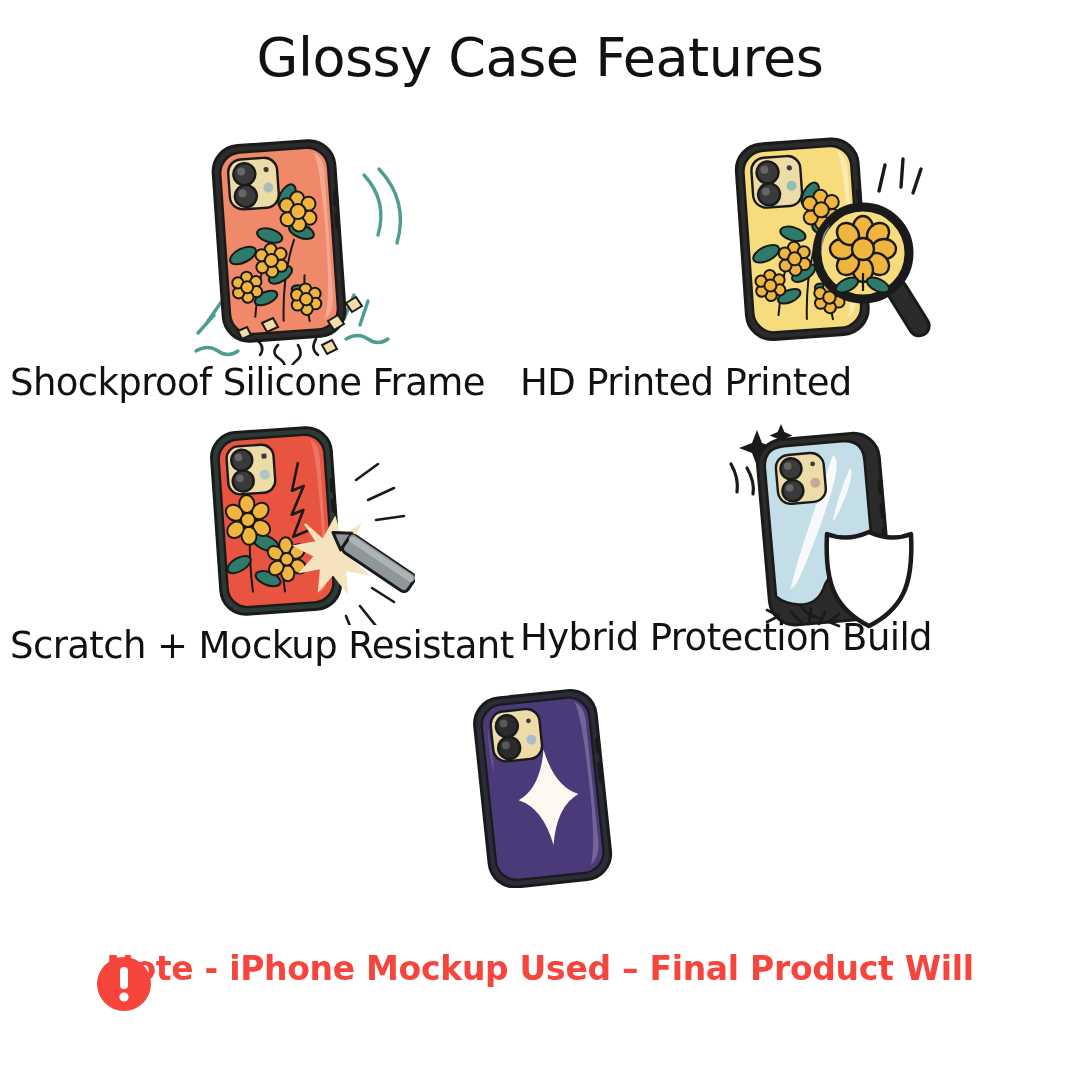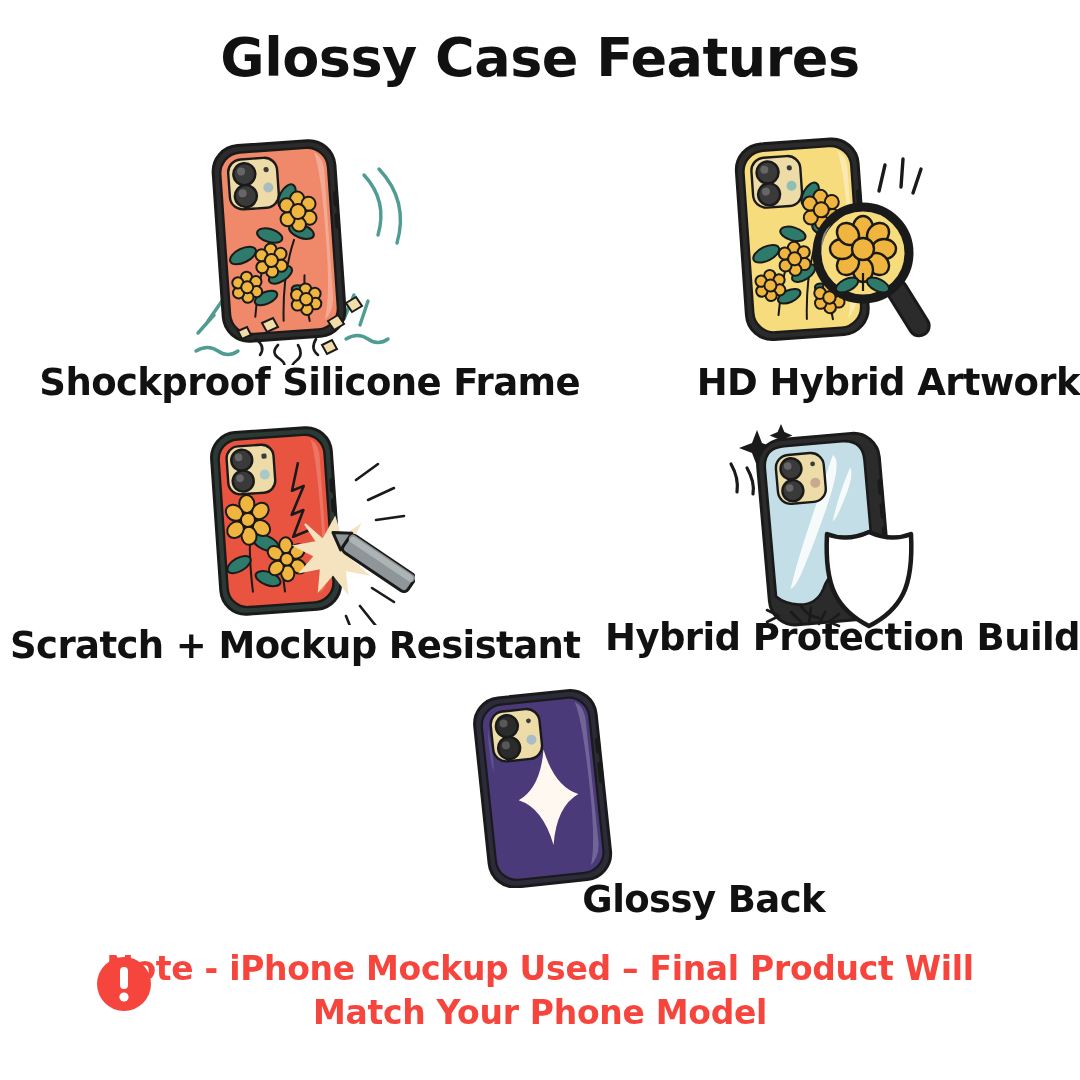--- a/index.html
+++ b/index.html
@@ -8,31 +8,31 @@
     background:#ffffff;
     font-family:"DejaVu Sans", sans-serif;
     overflow:hidden;
     position:relative;
   }
   .page{position:relative;width:1080px;height:1080px;}
 
   .title{
     position:absolute;top:26px;left:0;width:1080px;
     text-align:center;
-    font-size:54px;font-weight:700;color:#111111;
+    font-size:54px;font-weight:400;color:#111111;
     letter-spacing:-0.5px;
     font-family:"DejaVu Sans", sans-serif;
   }
 
   .feature{position:absolute;}
   .feature .art{position:absolute;left:0;top:0;}
   .feature .label{
     position:absolute;left:0;width:100%;
-    text-align:right;
-    font-size:37px;font-weight:700;color:#111111;
+    text-align:left;
+    font-size:37px;font-weight:400;color:#111111;
     letter-spacing:-0.6px;
     white-space:nowrap;
     font-family:"DejaVu Sans", sans-serif;
   }
 
   
   #cell-shockproof{left:10px;  top:125px; width:570px; height:290px;}
   #cell-hd{        left:520px; top:125px; width:560px; height:290px;}
   #cell-scratch{   left:10px;  top:420px; width:570px; height:265px;}
   #cell-hybrid{    left:520px; top:420px; width:560px; height:265px;}
@@ -306,21 +306,21 @@
             </g>
           </g>
           <g fill="#2E7A6B" stroke="#1A1A1A" stroke-width="2">
             <ellipse cx="132" cy="160" rx="12" ry="6" transform="rotate(-26 132 160)"></ellipse>
             <ellipse cx="163" cy="160" rx="12" ry="6" transform="rotate(26 163 160)"></ellipse>
           </g>
           <path d="M148 148 L148 166" stroke="#1A1A1A" stroke-width="2.2" fill="none"></path>
         </g>
       </svg>
     </div>
-    <div class="label lab-hd">HD Hybrid Artwork</div>
+    <div class="label lab-hd">HD Printed Printed</div>
   </div>
 
   <div class="feature" id="cell-scratch">
     <div class="art art-scratch">
       <svg width="235" height="205" viewBox="0 0 235 205">
 
         <g transform="rotate(-4 95 100)">
           <rect x="36" y="10" width="120" height="182" rx="25" ry="25" fill="#2B3A34" stroke="#1A1A1A" stroke-width="3"></rect>
           <rect x="43" y="17" width="106" height="168" rx="20" ry="20" fill="#E8543F" stroke="#1A1A1A" stroke-width="2.4"></rect>
           <path d="M136 22 q9 6 8 22 l0 110 q0 15 -9 22 q6 -18 6 -70 q0 -66 -5 -84 Z" fill="#ffffff" opacity="0.2"></path>
@@ -476,28 +476,26 @@
 
           <path d="M112 62 q7 38 30 48 q-23 10 -30 48 q-7 -38 -30 -48 q23 -10 30 -48 Z" fill="#FFF8F0"></path>
 
           <g fill="#1A1A1A">
             <rect x="164" y="56" width="5" height="16" rx="2.5"></rect>
             <rect x="164" y="80" width="5" height="22" rx="2.5"></rect>
           </g>
         </g>
       </svg>
     </div>
-    <div class="label lab-glossy">Glossy Back</div>
   </div>
 
   <div class="note">
     <div class="note-icon">
       <svg width="56" height="56" viewBox="0 0 56 56">
         <circle cx="28" cy="28" r="27" fill="#F5453C"></circle>
         <rect x="24" y="11" width="8" height="22" rx="4" fill="#ffffff"></rect>
         <circle cx="28" cy="41" r="4.6" fill="#ffffff"></circle>
       </svg>
     </div>
     <span class="note-line1">Note - iPhone Mockup Used – Final Product Will</span>
-    <span class="note-line2">Match Your Phone Model</span>
   </div>
 
 </div>
 
 </body></html>

